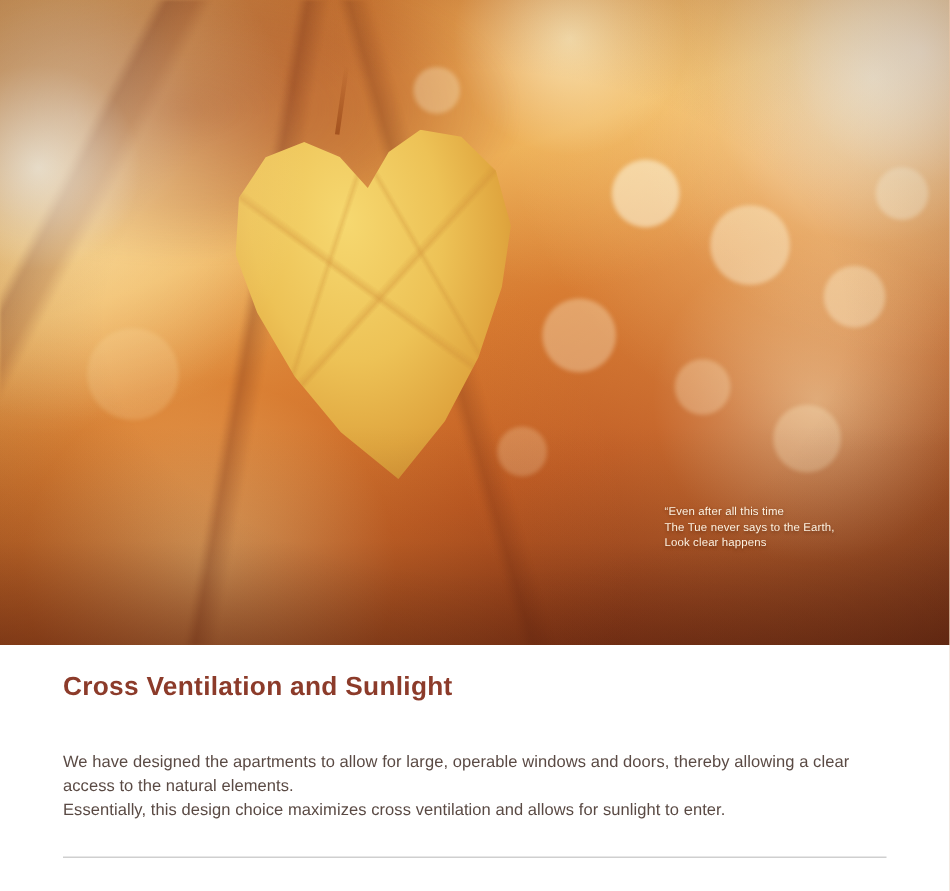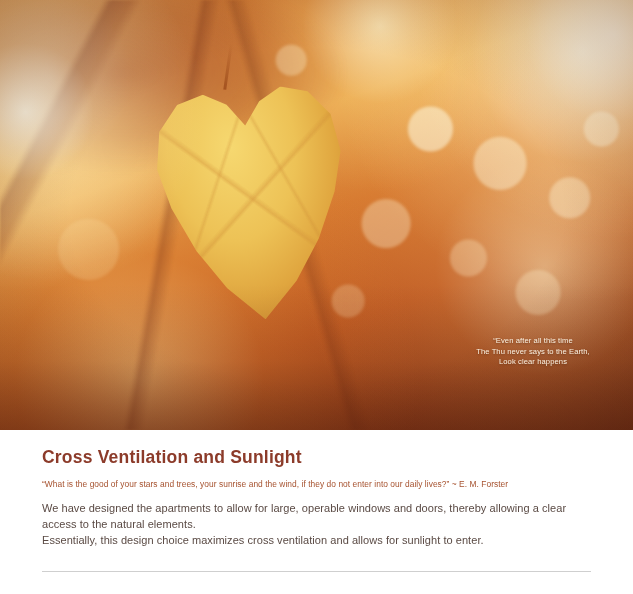--- a/index.html
+++ b/index.html
@@ -152,21 +152,21 @@
     position: absolute;
     left: 443px;
     top: 336px;
     width: 180px;
     color: #fdf3e3;
     font-size: 7.6px;
     line-height: 10.6px;
     text-shadow: 0 1px 2px rgba(90,40,15,0.55);
     letter-spacing: .1px;
   }
-  .hero-quote div { white-space: nowrap; text-align: center; }
+  .hero-quote div { white-space: nowrap; }
 
   
   .content {
     position: absolute;
     left: 0;
     top: 430px;
     width: 633px;
     height: 164px;
     background: #ffffff;
     text-decoration: underline;
@@ -225,28 +225,27 @@
       <div class="leaf-stem"></div>
       <div class="leaf-body"></div>
       <div class="leaf-veins"></div>
     </div>
 
     <div class="hero-glow"></div>
     <div class="hero-vignette"></div>
 
     <div class="hero-quote">
       <div>“Even after all this time</div>
-      <div>The Thu never says to the Earth,</div>
+      <div>The Tue never says to the Earth,</div>
       <div>Look clear happens</div>
     </div>
   </div>
 
   <div class="content">
     <div class="headline">Cross Ventilation and Sunlight</div>
-    <div class="quote-line">“What is the good of your stars and trees, your sunrise and the wind, if they do not enter into our daily lives?” ~ E. M. Forster</div>
     <div class="body-copy">
       <p>We have designed the apartments to allow for large, operable windows and doors, thereby allowing a clear access to the natural elements.</p>
       <p>Essentially, this design choice maximizes cross ventilation and allows for sunlight to enter.</p>
     </div>
     <div class="footer-rule"></div>
   </div>
 
 </div>
 
 </body></html>

